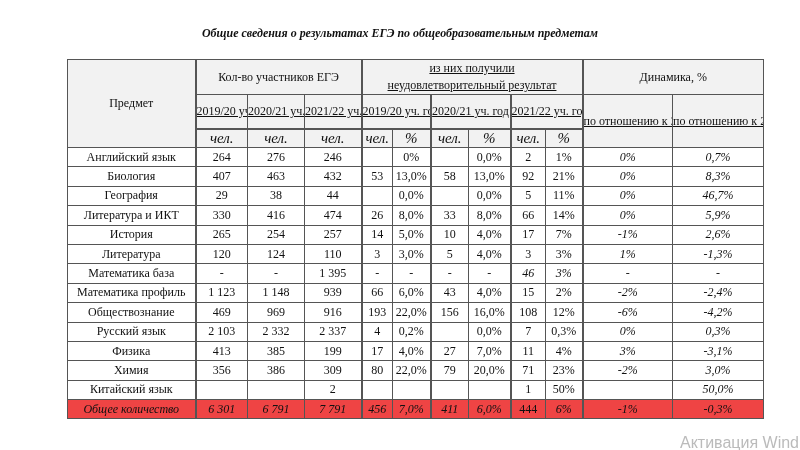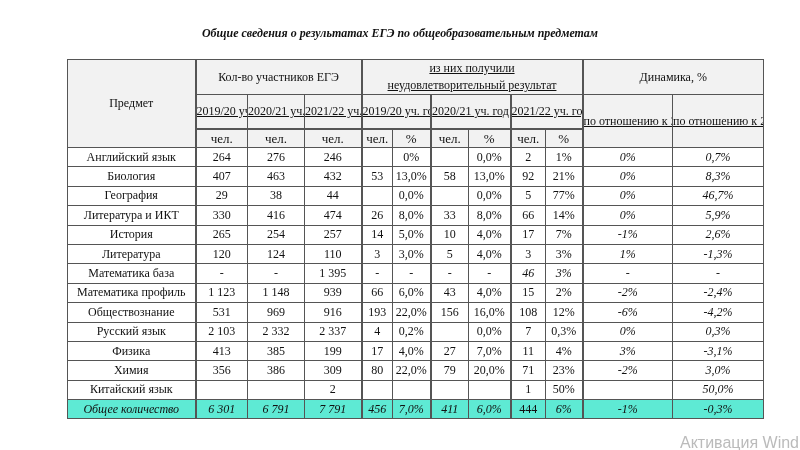--- a/index.html
+++ b/index.html
@@ -17,25 +17,25 @@
     border-collapse: collapse; table-layout: fixed; width: 696px;
     font-size: 12px;
     border: 1.5px solid #666;
   }
   table.res td, table.res th {
     border: 1px solid #555; padding: 0; text-align: center; vertical-align: middle;
     font-weight: normal; overflow: hidden; white-space: nowrap; line-height: 17px;
   }
   thead th { background: #f2f2f2; }
   th.wrap { white-space: normal; text-decoration: underline; }
-  .unit { font-size: 13px; }
+  .unit { font-style: italic; font-size: 15px; }
   tbody tr { height: 19.4px; }
   tbody td { background: #fff; }
   .bi { font-weight: bold; font-style: italic; }
-  tr.total td { background: #5eead4; }
+  tr.total td { background: #ef4444; }
   .thick-l { border-left: 2px solid #555 !important; }
   .thick-b { border-bottom: 2px solid #555 !important; }
   .watermark {
     position: absolute; left: 680px; top: 434px; font-family: "Liberation Sans", sans-serif;
     font-size: 16px; color: #bbbbbb; white-space: nowrap;
   }
 </style>
 </head>
 <body>
 
@@ -120,21 +120,21 @@
       <tr>
         <td>География</td>
         <td class="thick-l">29</td>
         <td>38</td>
         <td>44</td>
         <td class="thick-l"></td>
         <td>0,0%</td>
         <td class="thick-l"></td>
         <td>0,0%</td>
         <td class="thick-l">5</td>
-        <td>77%</td>
+        <td>11%</td>
         <td class="thick-l bi">0%</td>
         <td class="bi">46,7%</td>
       </tr>
       <tr>
         <td>Литература и ИКТ</td>
         <td class="thick-l">330</td>
         <td>416</td>
         <td>474</td>
         <td class="thick-l">26</td>
         <td>8,0%</td>
@@ -196,21 +196,21 @@
         <td>6,0%</td>
         <td class="thick-l">43</td>
         <td>4,0%</td>
         <td class="thick-l">15</td>
         <td>2%</td>
         <td class="thick-l bi">-2%</td>
         <td class="bi">-2,4%</td>
       </tr>
       <tr>
         <td>Обществознание</td>
-        <td class="thick-l">531</td>
+        <td class="thick-l">469</td>
         <td>969</td>
         <td>916</td>
         <td class="thick-l">193</td>
         <td>22,0%</td>
         <td class="thick-l">156</td>
         <td>16,0%</td>
         <td class="thick-l">108</td>
         <td>12%</td>
         <td class="thick-l bi">-6%</td>
         <td class="bi">-4,2%</td>

